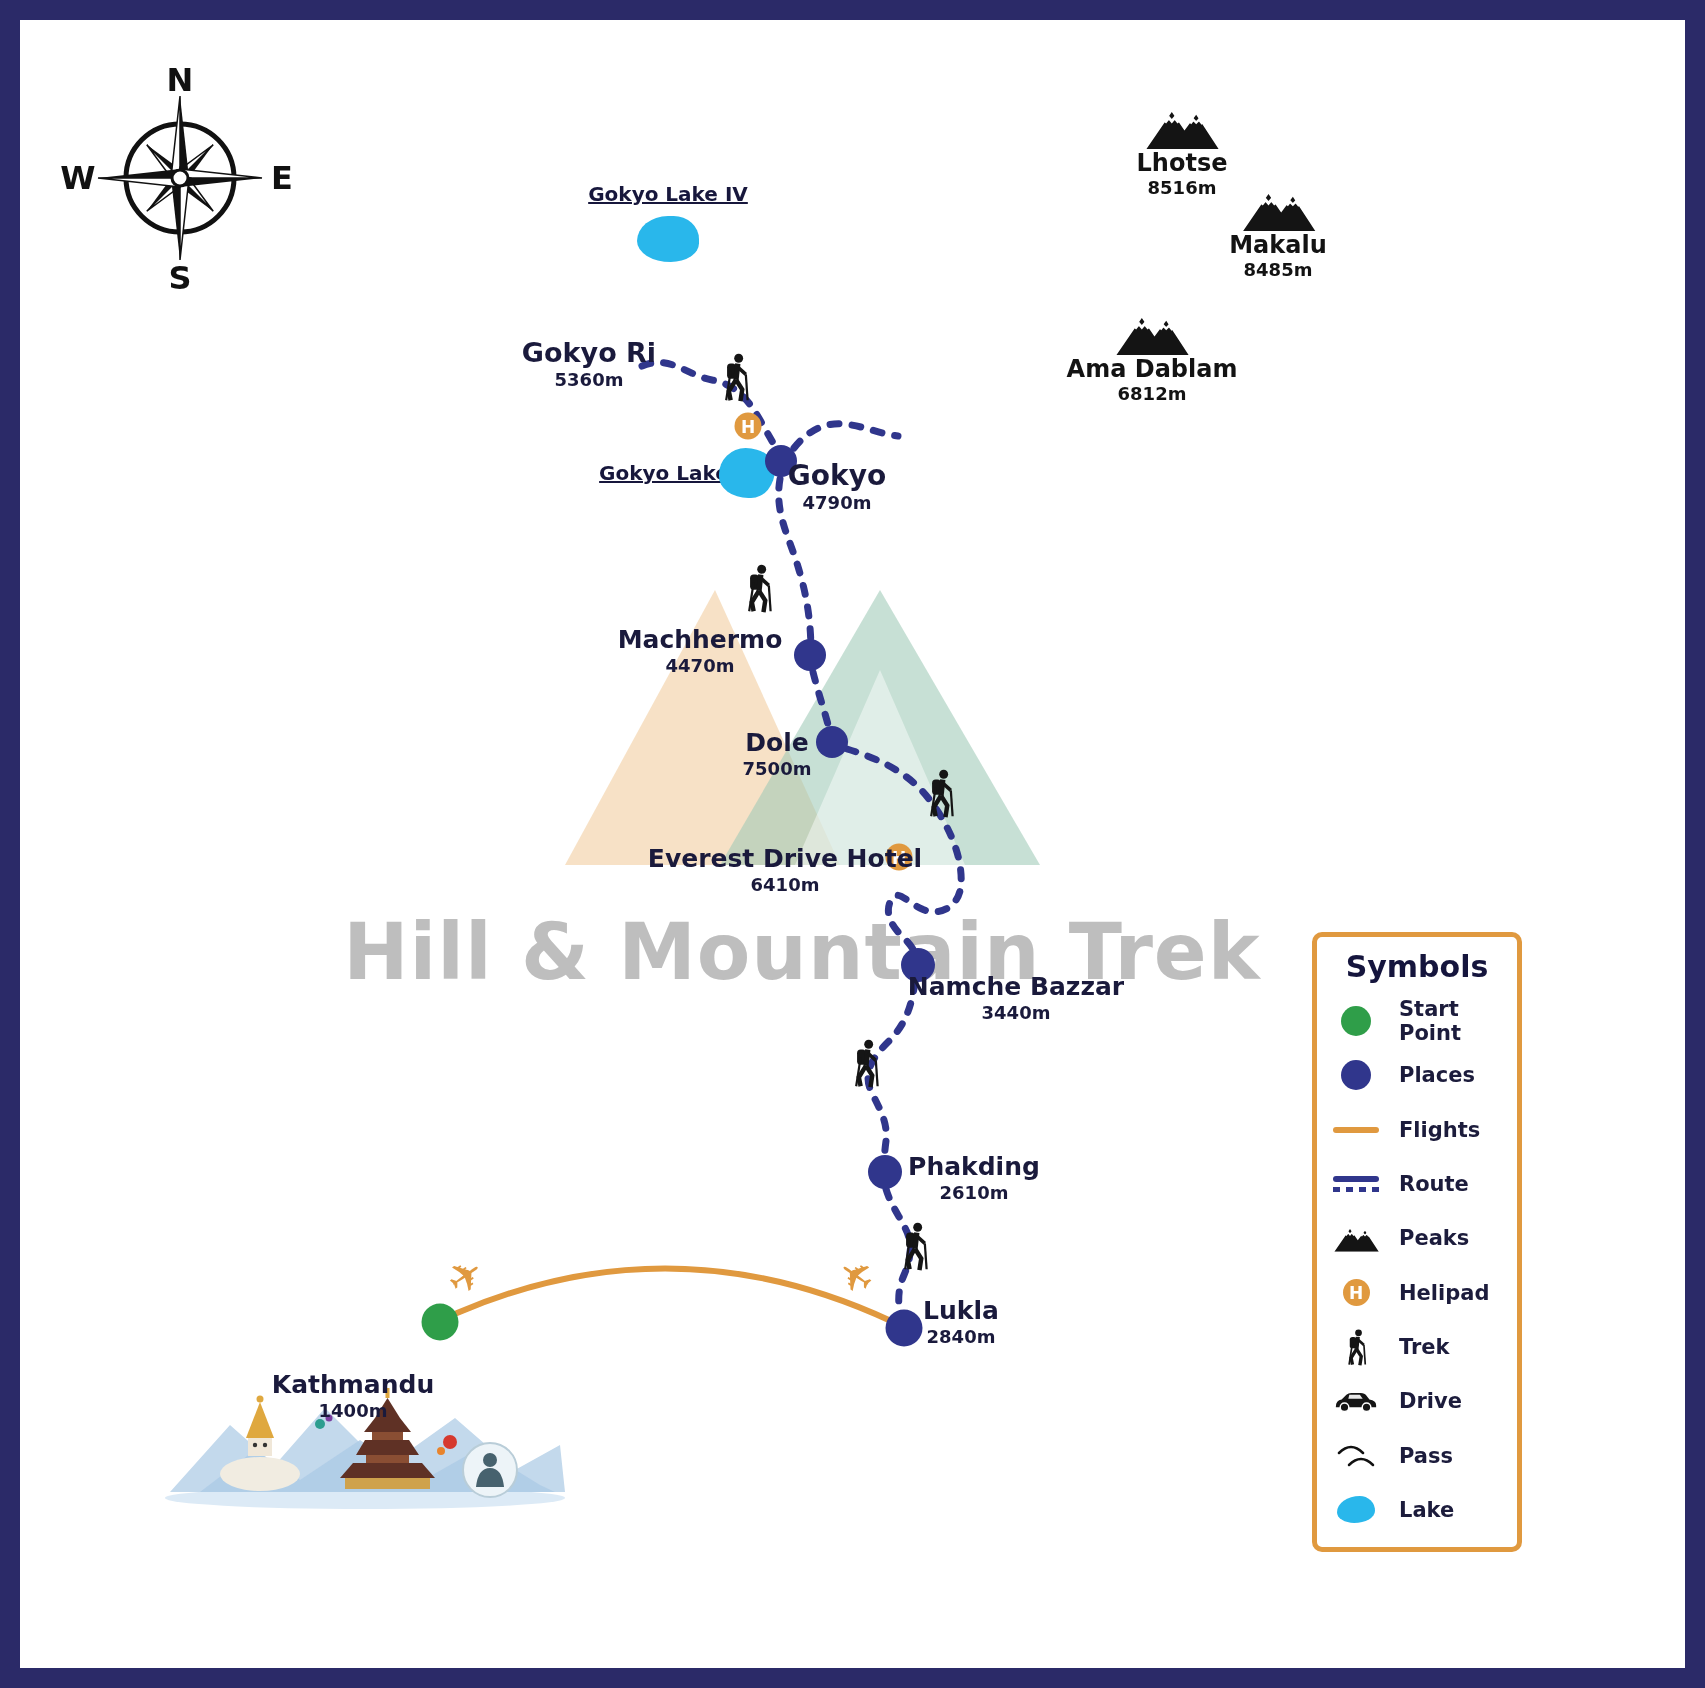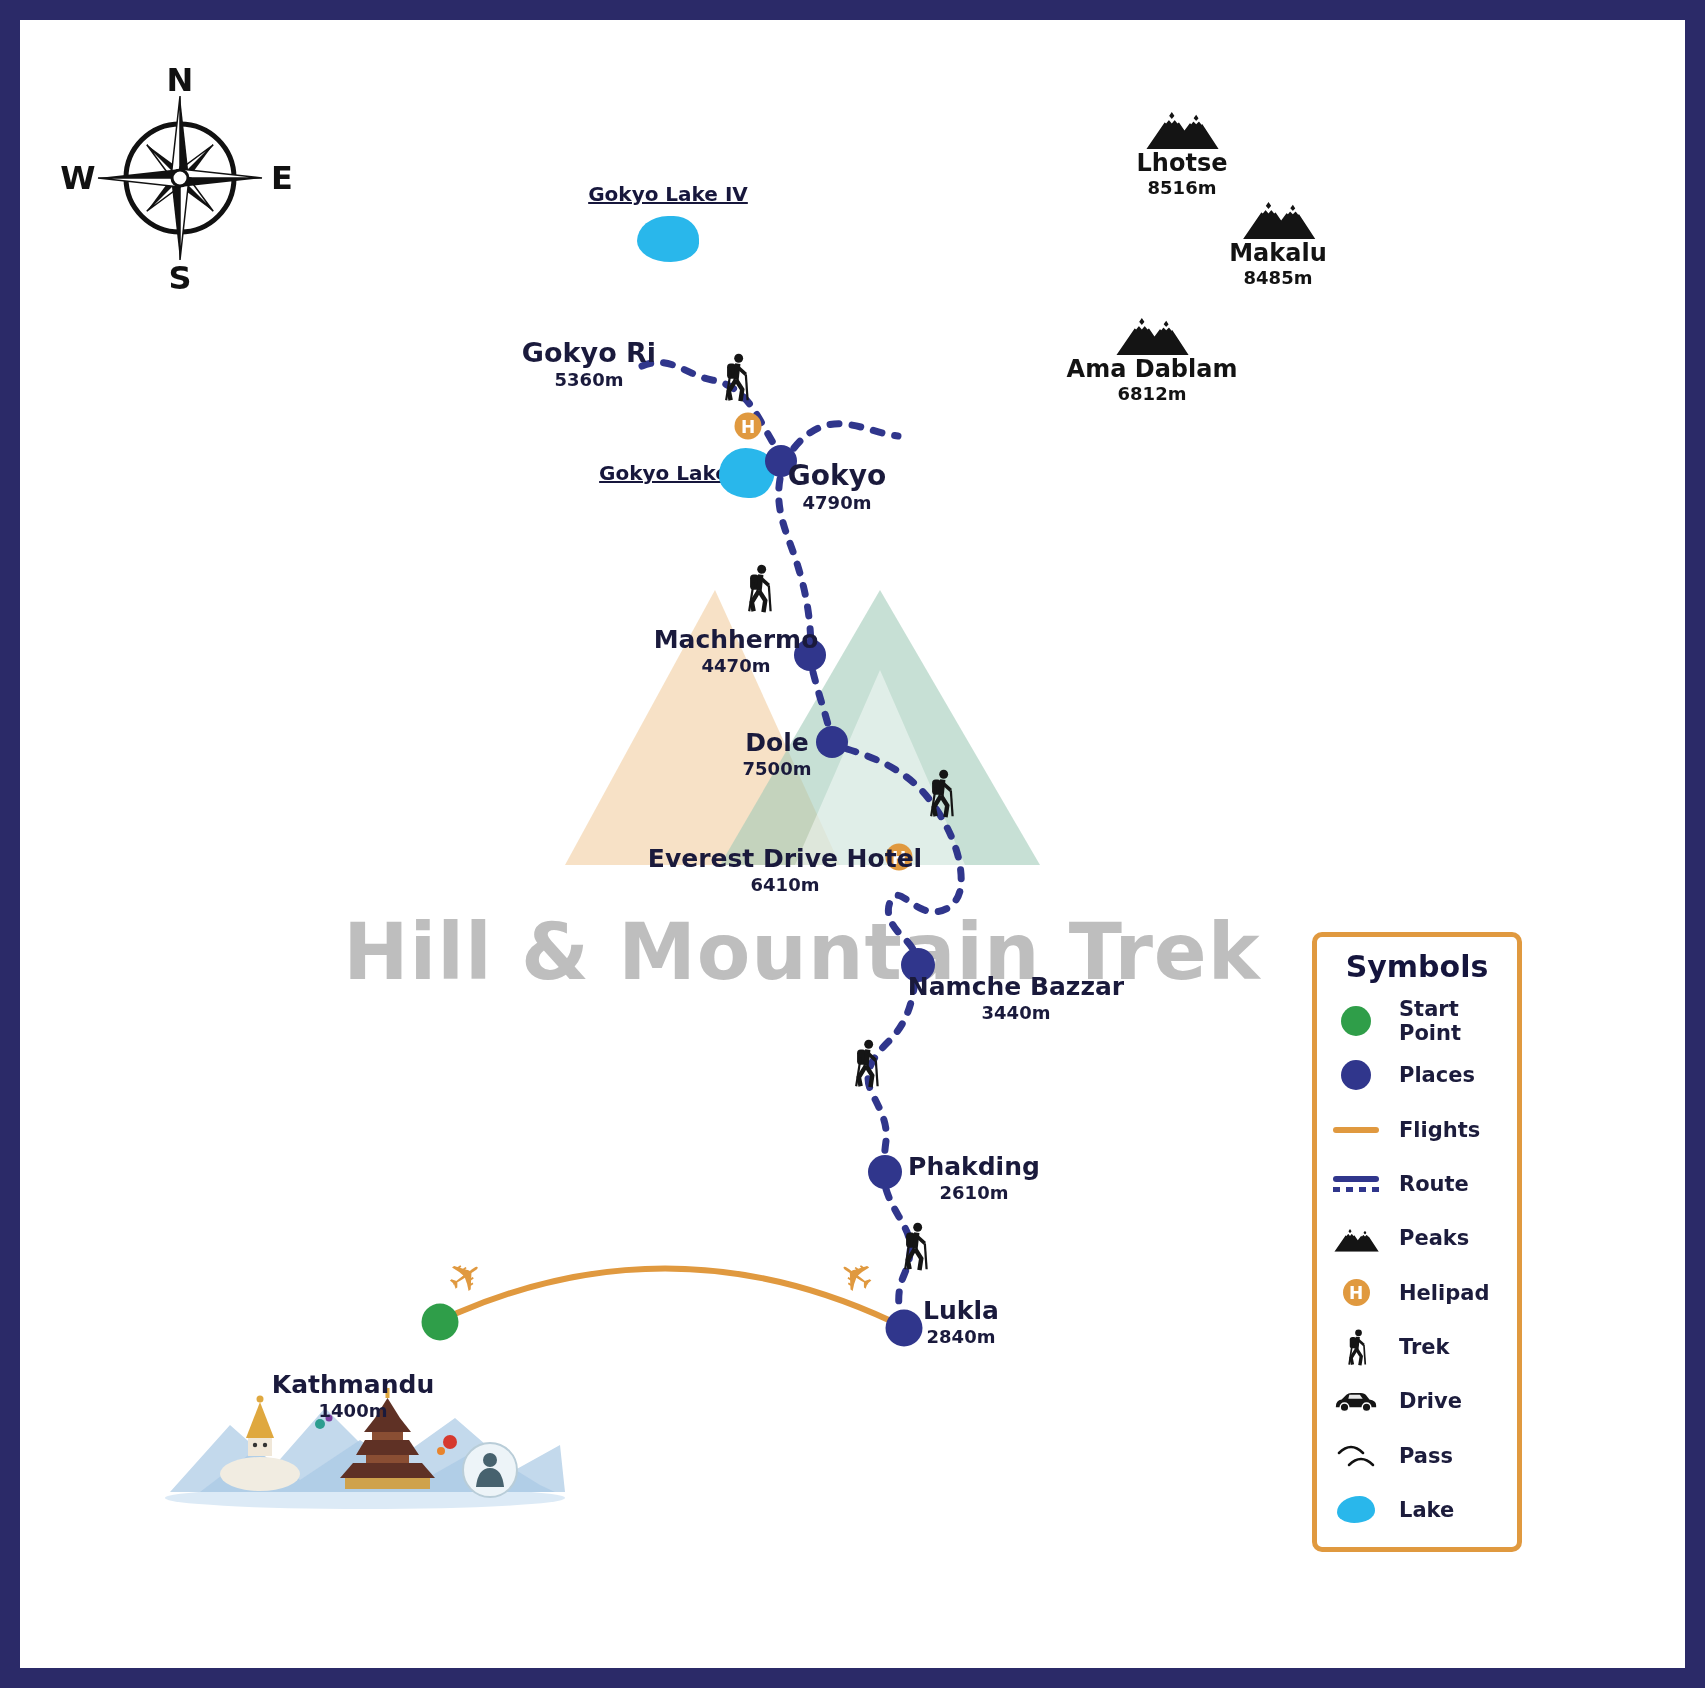--- a/index.html
+++ b/index.html
@@ -164,21 +164,21 @@
     <path d="M 437 1293 Q 654 1200 871 1301" fill="none" stroke="#e0993f" stroke-width="6" stroke-linecap="round"></path>
   </svg>
 
   <div class="peak" style="left:1162px; top:86px;">
     <svg class="peak-ic">
         <use href="#sym-peak"></use>
       </svg>
     <div class="nm">Lhotse</div>
     <div class="el">8516m</div>
   </div>
-  <div class="peak" style="left:1258px; top:176px;">
+  <div class="peak" style="left:1258px; top:168px;">
     <svg class="peak-ic">
         <use href="#sym-peak"></use>
       </svg>
     <div class="nm">Makalu</div>
     <div class="el">8485m</div>
   </div>
   <div class="peak" style="left:1132px; top:292px;">
     <svg class="peak-ic">
         <use href="#sym-peak"></use>
       </svg>
@@ -239,21 +239,21 @@
     <div class="el">3440m</div>
   </div>
   <div class="plabel" style="left:765px; top:849px;">
     <div class="nm">Everest Drive Hotel</div>
     <div class="el">6410m</div>
   </div>
   <div class="plabel" style="left:757px; top:733px;">
     <div class="nm">Dole</div>
     <div class="el">7500m</div>
   </div>
-  <div class="plabel" style="left:716px; top:630px;">
+  <div class="plabel" style="left:680px; top:630px;">
     <div class="nm">Machhermo</div>
     <div class="el">4470m</div>
   </div>
   <div class="plabel" style="left:817px; top:466px;">
     <div class="nm" style="font-size:28px;">Gokyo</div>
     <div class="el">4790m</div>
   </div>
   <div class="plabel" style="left:569px; top:344px;">
     <div class="nm" style="font-size:27px;">Gokyo Ri</div>
     <div class="el">5360m</div>

